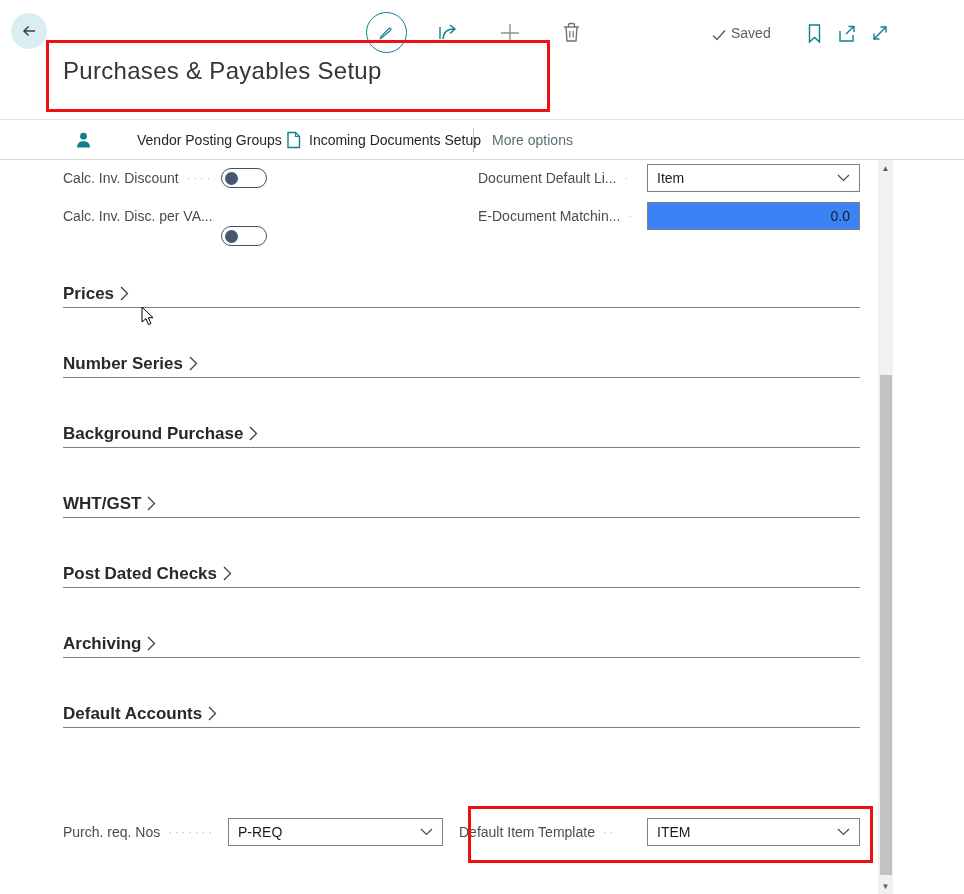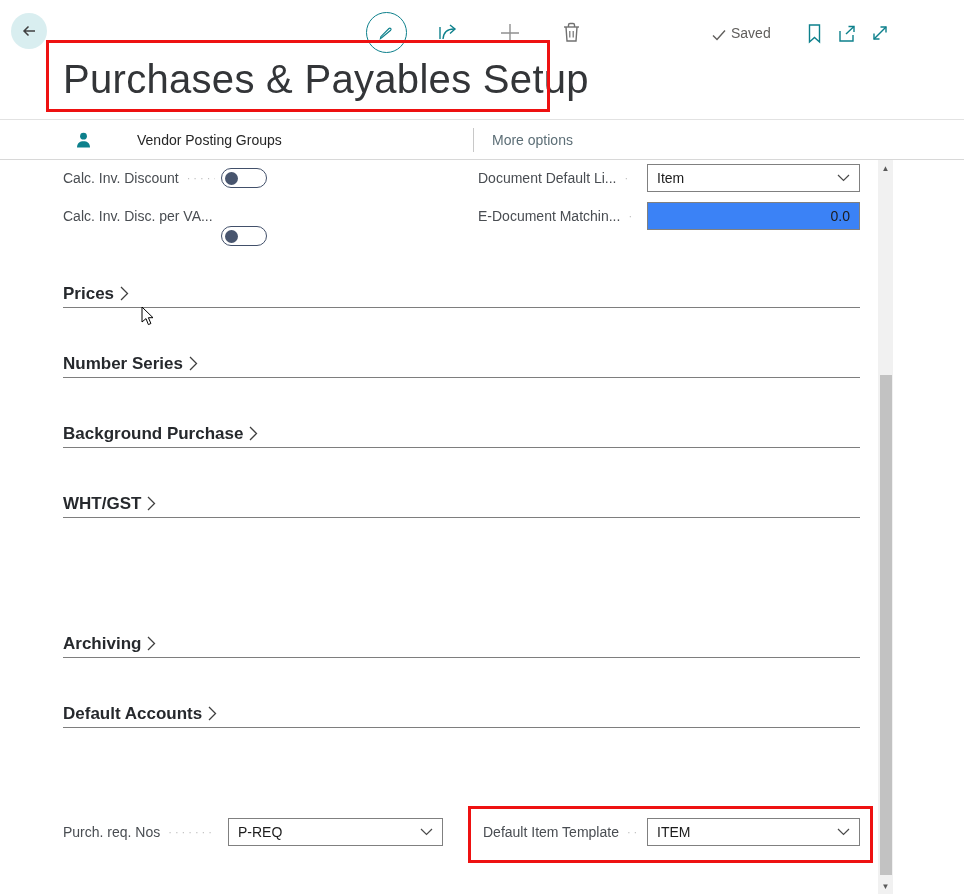--- a/index.html
+++ b/index.html
@@ -11,21 +11,21 @@
   
   .back-btn { left:11px; top:13px; width:36px; height:36px; border-radius:50%;
               background:#d9eef0; display:flex; align-items:center; justify-content:center; cursor:pointer; }
   .icon-btn { display:flex; align-items:center; justify-content:center; cursor:pointer; }
   .edit-circle { left:366px; top:12px; width:41px; height:41px; border-radius:50%;
                  border:1.4px solid #0d808c; }
   .saved { left:712px; top:25px; display:flex; align-items:flex-end; gap:5px;
            color:#605e5c; font-size:14px; }
 
   
-  .title { left:63px; top:57px; font-size:40px; font-weight:300; color:#333538;
+  .title { left:63px; top:57px; font-size:24px; font-weight:300; color:#333538;
            letter-spacing:.3px; white-space:nowrap; }
   .redbox { border:3px solid #ee1111; background:transparent; pointer-events:none; }
 
   
   .menubar { left:0; top:119px; width:964px; height:41px;
              border-top:1px solid #e2e2e2; border-bottom:1px solid #d8d8d8; background:#fff; }
   .menu-item { top:0; height:39px; display:flex; align-items:center; gap:8px;
                font-size:14px; color:#262626; cursor:pointer; }
   .menu-sep { left:473px; top:128px; width:1px; height:24px; background:#c8c8c8; }
   .more-options { left:492px; color:#5c6e76; }
@@ -153,20 +153,29 @@
   <div class="abs menubar">
     <div class="abs menu-item" style="left:76px;gap:46px;">
       <span>
         <svg width="15" height="16" viewBox="0 0 15 16">
           <circle cx="7.5" cy="4.2" r="3.4" fill="#0d808c"></circle>
           <path d="M1 15.5 c0 -4.4 2.9 -6.3 6.5 -6.3 s6.5 1.9 6.5 6.3 z" fill="#0d808c"></path>
         </svg>
       </span>
       <span>Vendor Posting Groups</span>
     </div>
+    <div class="abs menu-item" style="left:286px;">
+      <span>
+        <svg width="15" height="18" viewBox="0 0 15 18">
+          <path d="M2 1.5 h7.5 l4 4 v11 h-11.5 z" fill="none" stroke="#0d808c" stroke-width="1.4"></path>
+          <path d="M9.5 1.5 v4 h4" fill="none" stroke="#0d808c" stroke-width="1.2"></path>
+        </svg>
+      </span>
+      <span>Incoming Documents Setup</span>
+    </div>
   </div>
   <div class="abs menu-sep"></div>
   <div class="abs menu-item more-options" style="top:120px;">
     <span>More options</span>
   </div>
 
   <div class="abs label-row" style="left:63px; top:164px; width:152px;">
     <span class="flabel">Calc. Inv. Discount</span>
     <span class="leader">·····</span>
   </div>
@@ -232,20 +241,28 @@
 
   <div class="abs section" style="top:490px;">
     <span class="section-h">WHT/GST</span>
     <span>
       <svg width="9" height="15" viewBox="0 0 9 15">
           <path d="M1 1 L7.5 7.5 L1 14" fill="none" stroke="#3f3f3f" stroke-width="1.3"></path>
         </svg>
     </span>
   </div>
 
+  <div class="abs section" style="top:560px;">
+    <span class="section-h">Post Dated Checks</span>
+    <span>
+      <svg width="9" height="15" viewBox="0 0 9 15">
+          <path d="M1 1 L7.5 7.5 L1 14" fill="none" stroke="#3f3f3f" stroke-width="1.3"></path>
+        </svg>
+    </span>
+  </div>
 
   <div class="abs section" style="top:630px;">
     <span class="section-h">Archiving</span>
     <span>
       <svg width="9" height="15" viewBox="0 0 9 15">
           <path d="M1 1 L7.5 7.5 L1 14" fill="none" stroke="#3f3f3f" stroke-width="1.3"></path>
         </svg>
     </span>
   </div>
 
@@ -265,21 +282,21 @@
   </div>
   <div class="abs selectbox" style="left:228px; top:818px; width:215px;">
     <span class="val">P-REQ</span>
     <span>
       <svg width="13" height="8" viewBox="0 0 13 8">
           <path d="M1 1 L6.5 6.5 L12 1" fill="none" stroke="#4a4a4a" stroke-width="1.2"></path>
         </svg>
     </span>
   </div>
 
-  <div class="abs label-row" style="left:483px; top:818px; width:157px;">
+  <div class="abs label-row" style="left:459px; top:818px; width:157px;">
     <span class="flabel">Default Item Template</span>
     <span class="leader">··</span>
   </div>
   <div class="abs selectbox" style="left:647px; top:818px; width:213px;">
     <span class="val">ITEM</span>
     <span>
       <svg width="13" height="8" viewBox="0 0 13 8">
           <path d="M1 1 L6.5 6.5 L12 1" fill="none" stroke="#4a4a4a" stroke-width="1.2"></path>
         </svg>
     </span>

